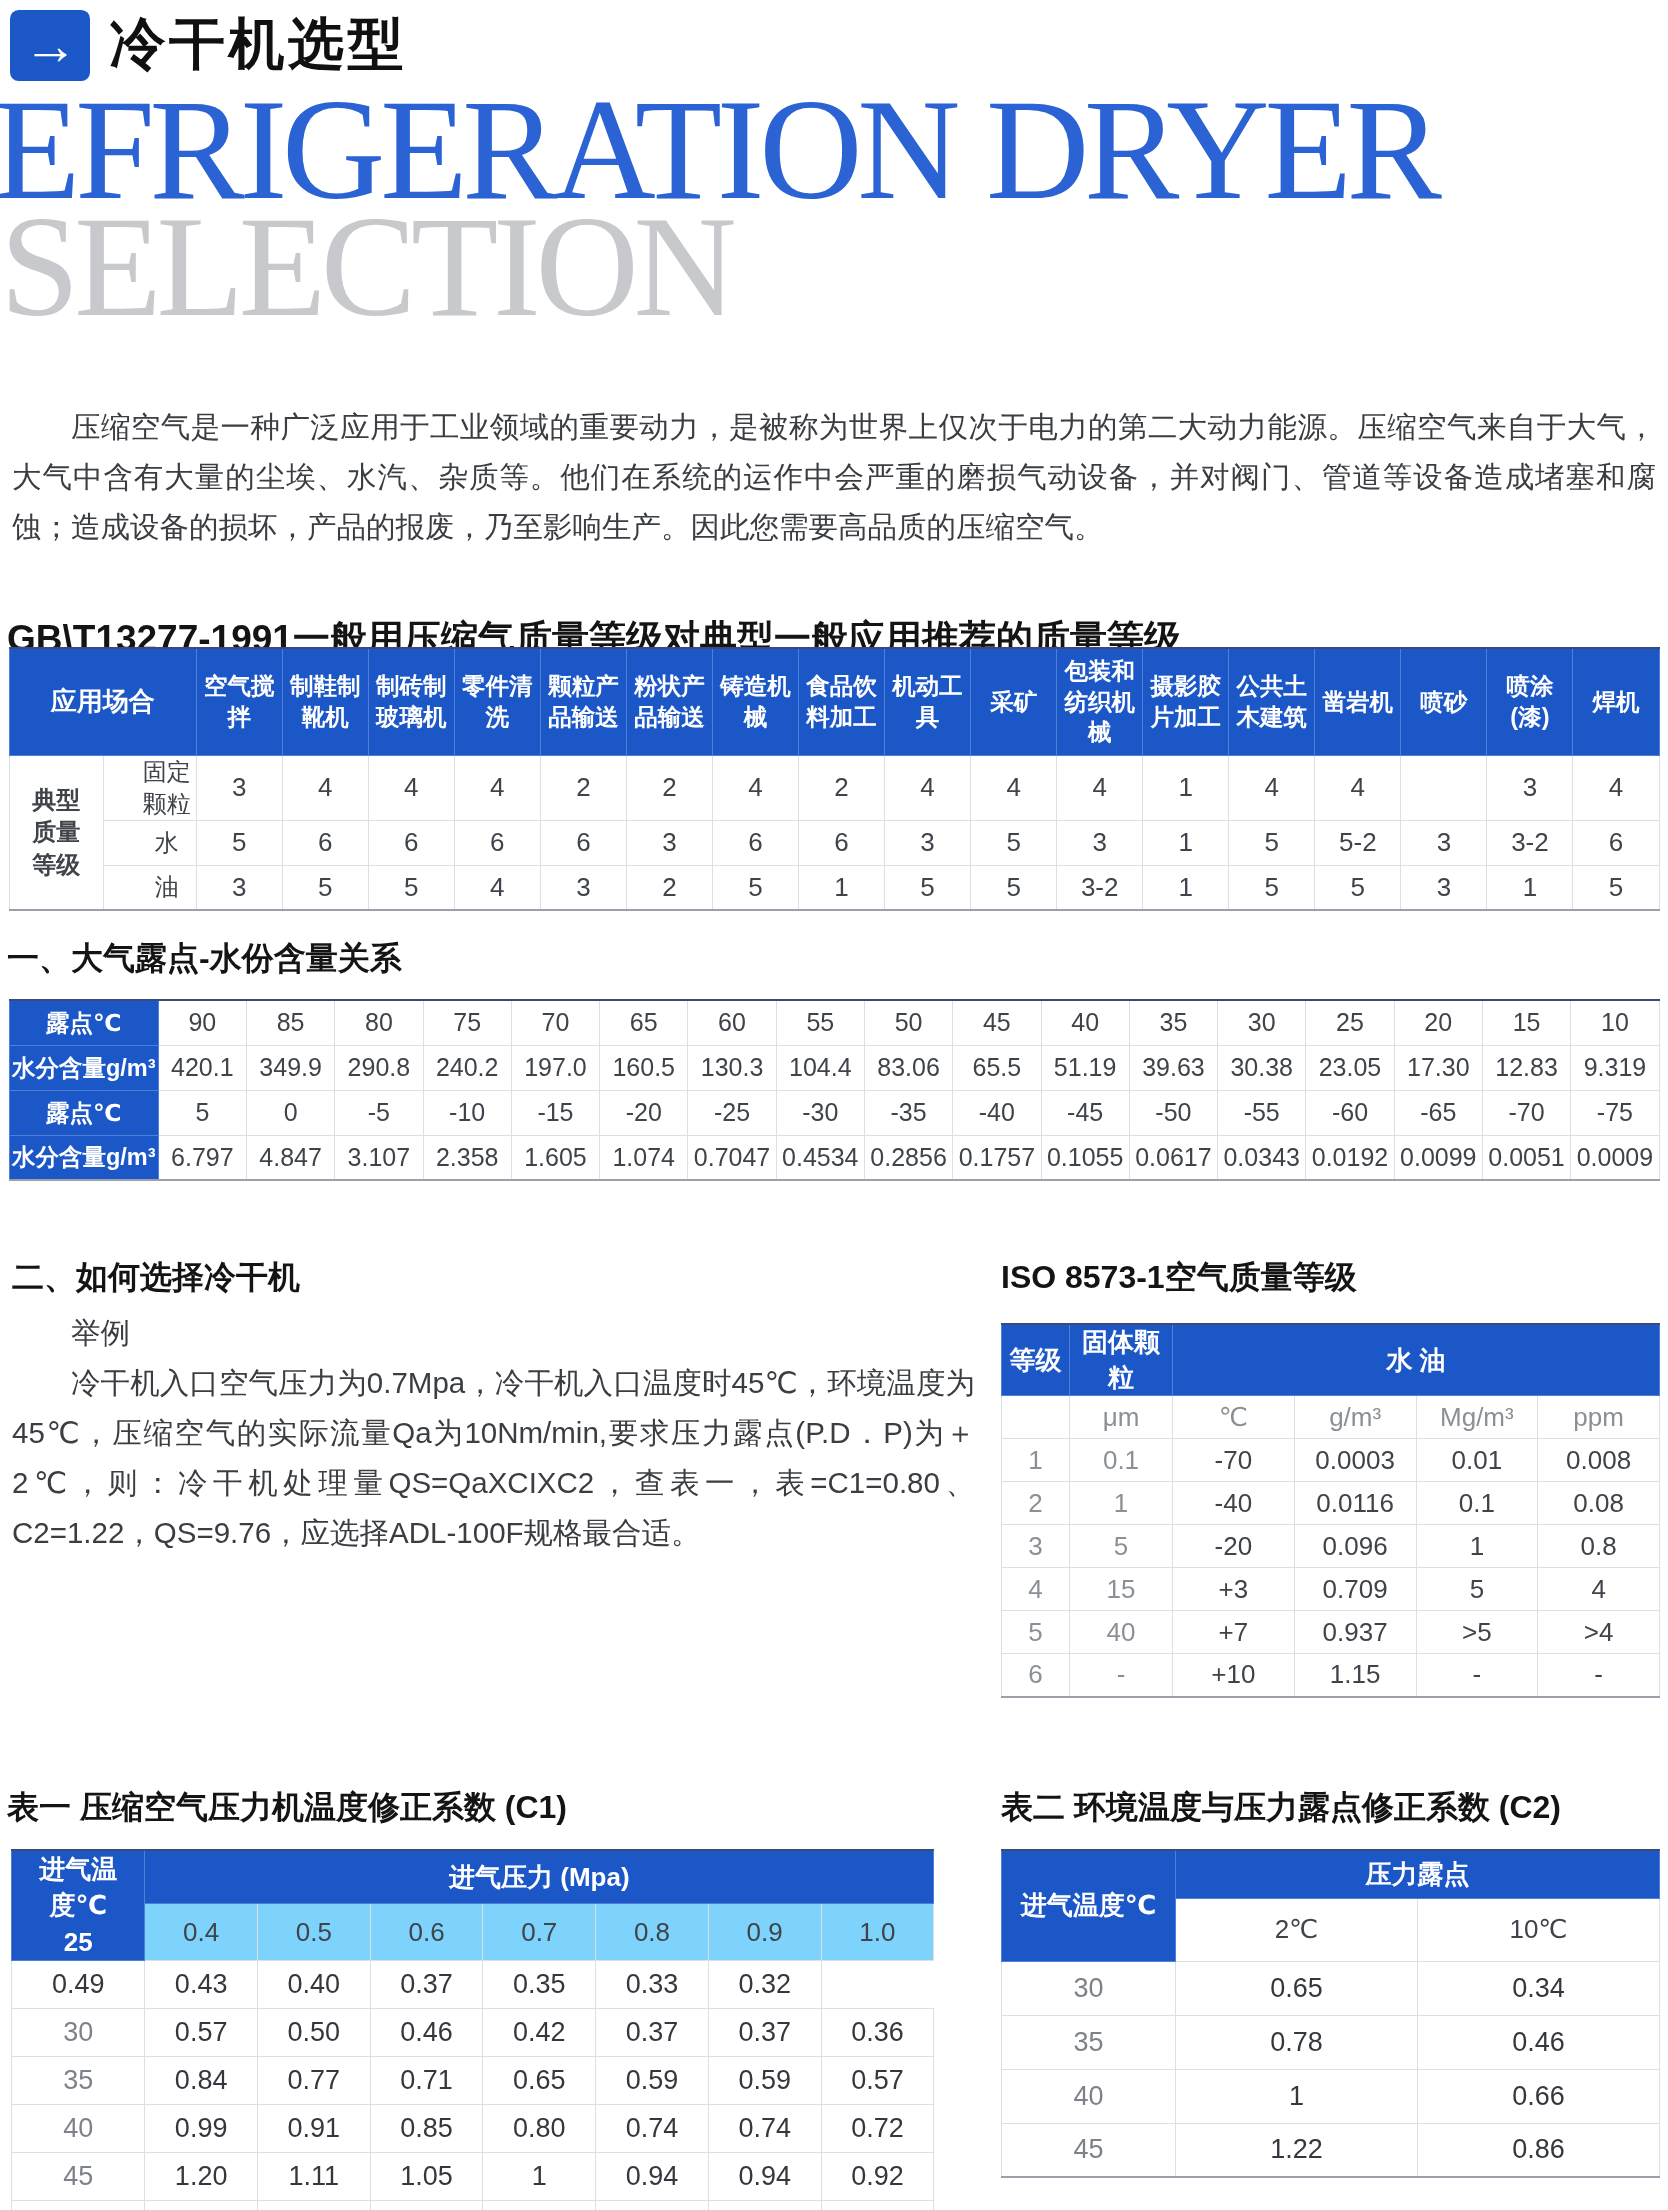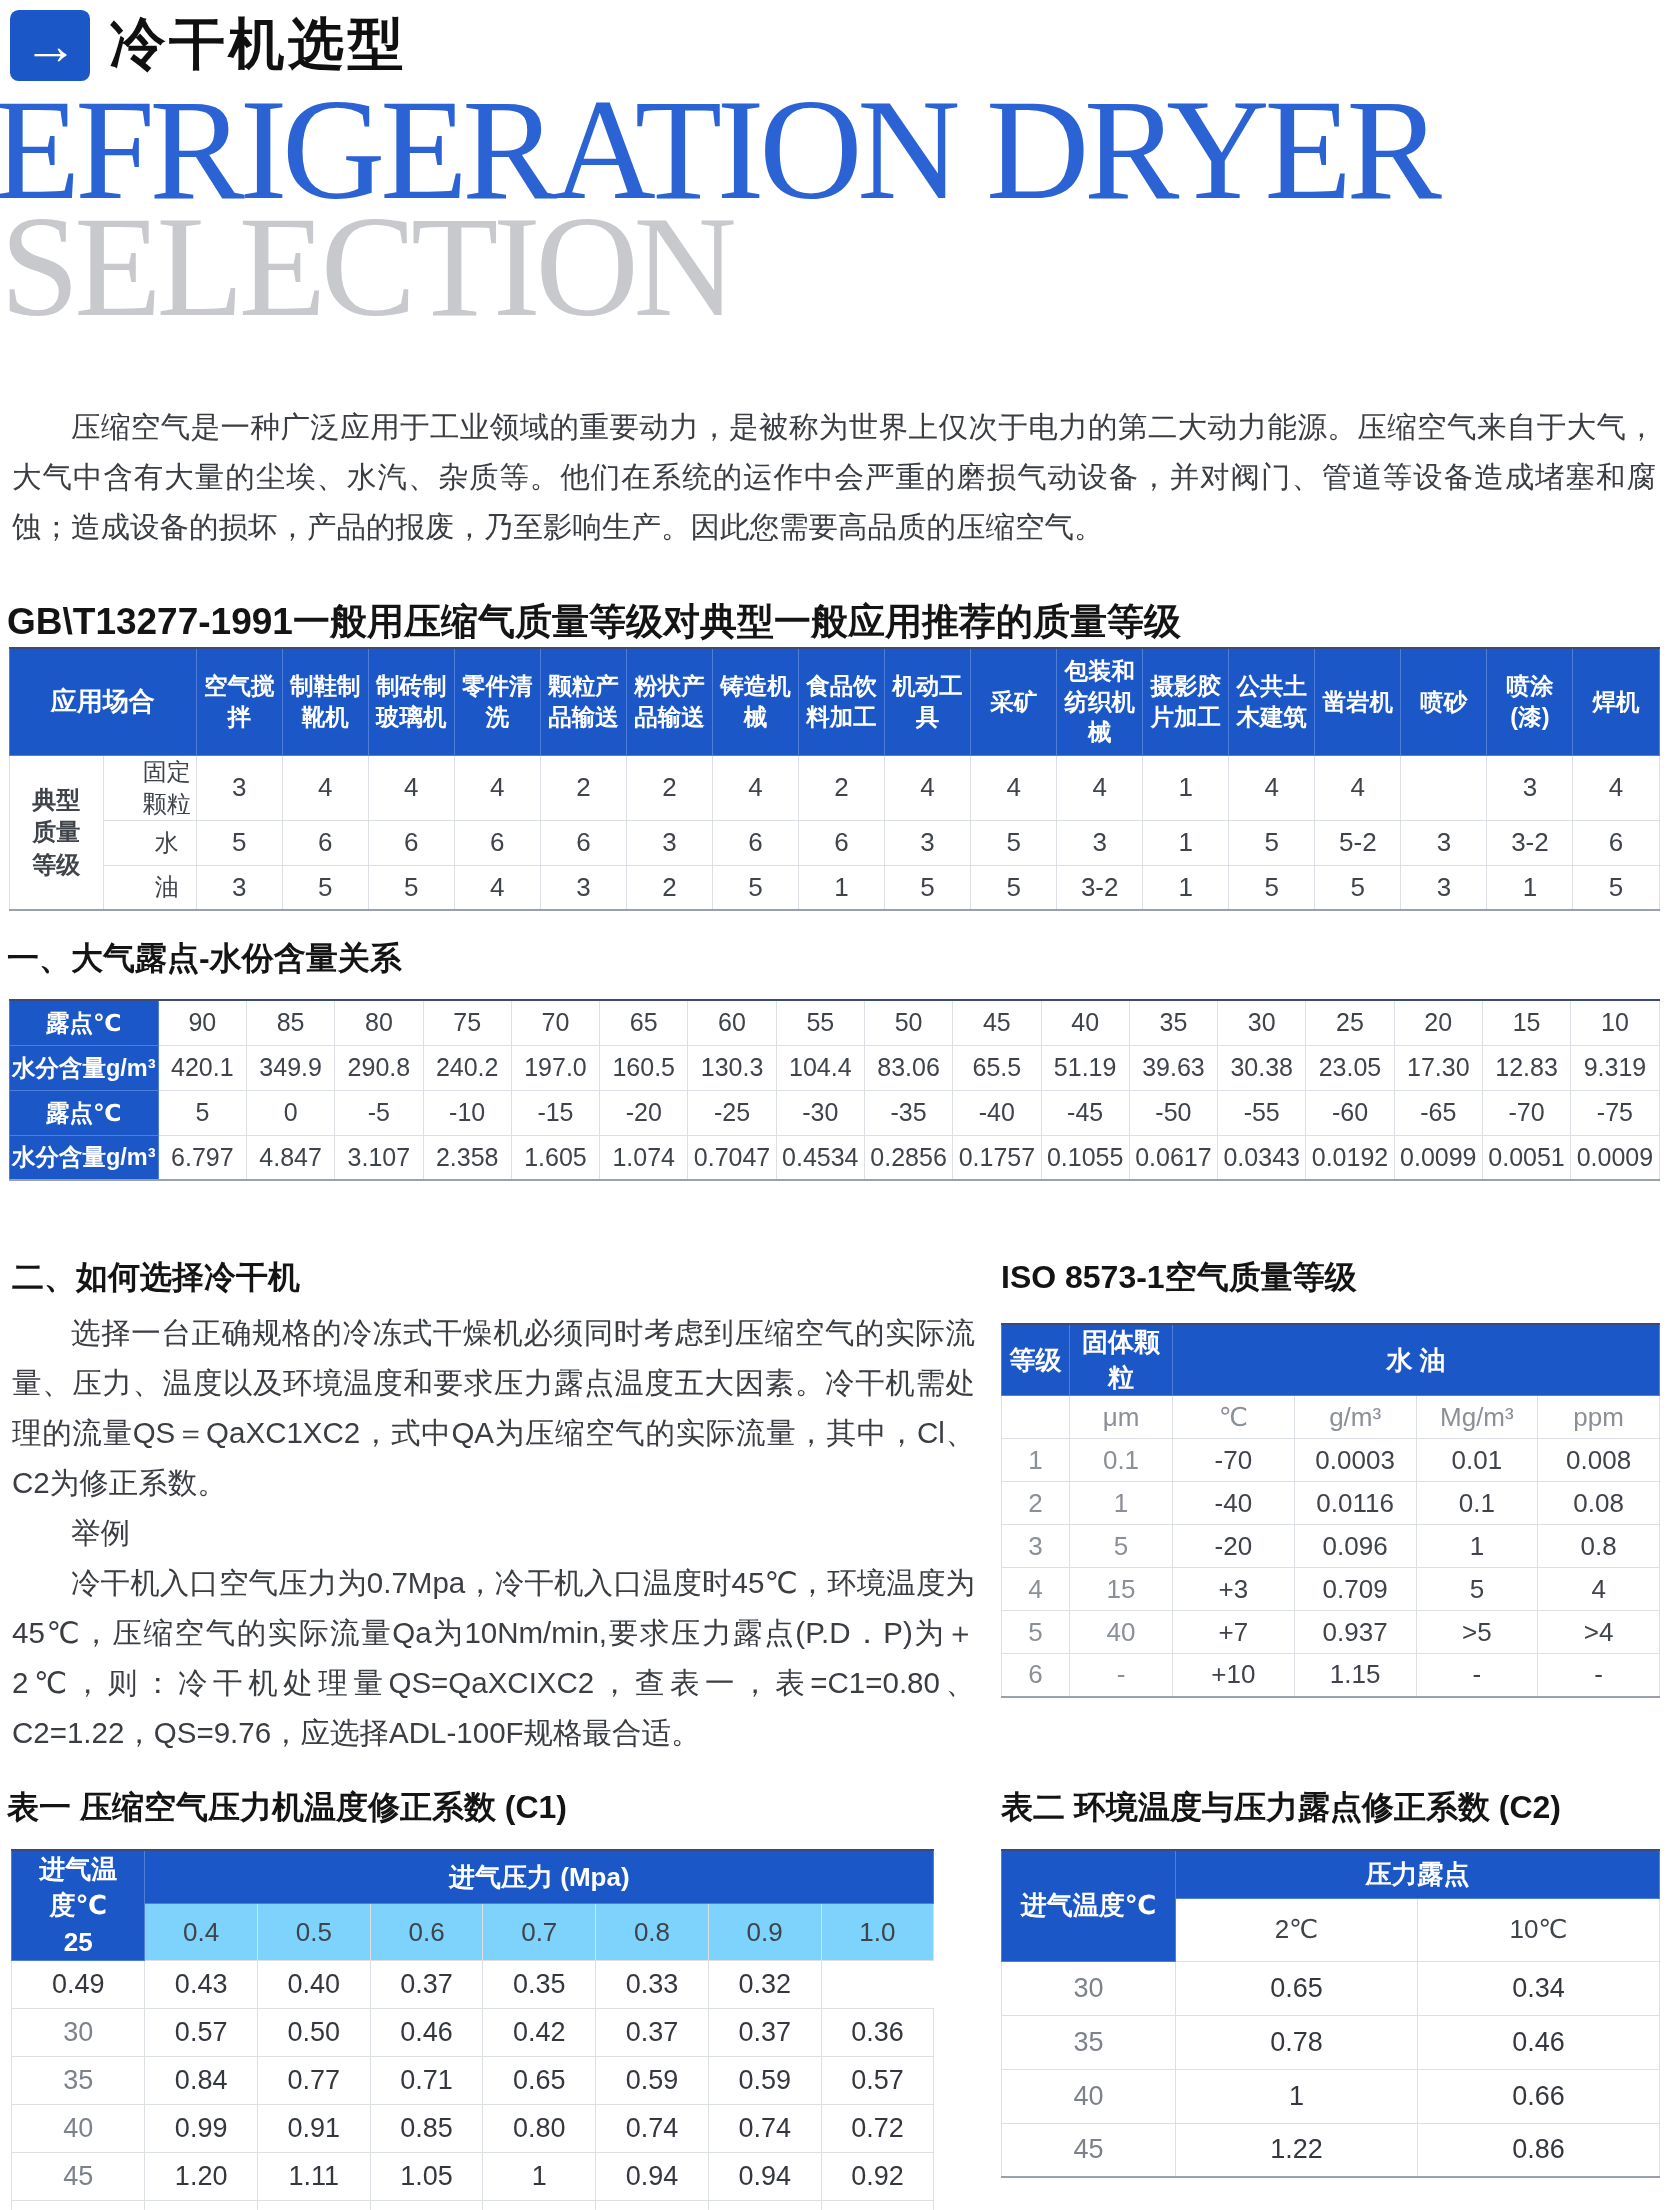--- a/index.html
+++ b/index.html
@@ -15,21 +15,21 @@
   .cn-title { font-size:56px; font-weight:700; color:#101010; letter-spacing:3.5px; }
   .en-title { top:79px; left:-7px; font-family:"Liberation Serif","DejaVu Serif",serif;
     font-size:143px; line-height:1; letter-spacing:-5.2px; color:#2c63d4; white-space:nowrap; }
   .en-sub { top:196px; left:0px; font-family:"Liberation Serif","DejaVu Serif",serif;
     font-size:143px; line-height:1; letter-spacing:-5.2px; color:#c7c9cd; white-space:nowrap; }
 
   .intro { top:402px; left:12px; width:1644px; font-size:29.5px; line-height:50px;
     text-align:justify; text-indent:2em; color:#3a3d42; }
 
   .h-section { font-size:32px; font-weight:600; color:#141414; white-space:nowrap; }
-  .h-gb { top:597px; left:7px; font-size:37px; }
+  .h-gb { top:614px; left:7px; font-size:37px; }
   .h-dew { top:937px; left:7px; }
   .h-sel { top:1256px; left:12px; }
   .h-iso { top:1256px; left:1001px; }
   .h-t1 { top:1786px; left:7px; }
   .h-t2 { top:1786px; left:1001px; }
 
   
   table.tbl { border-collapse:collapse; table-layout:fixed;
     border-top:2.6px solid #3a4a7a; border-bottom:2.6px solid #9ba1aa; }
   .tbl th, .tbl td { border:0.9px solid #dcdfe4; text-align:center; vertical-align:middle;
@@ -267,21 +267,20 @@
           <td>0.0192</td>
           <td>0.0099</td>
           <td>0.0051</td>
           <td>0.0009</td>
         </tr>
       </tbody>
   </table>
 
   <h2 class="abs h-section h-sel">二、如何选择冷干机</h2>
   <div class="abs sel-text">
-    <p>选择一台正确规格的冷冻式干燥机必须同时考虑到压缩空气的实际流量、压力、温度以及环境温度和要求压力露点温度五大因素。冷干机需处理的流量QS＝QaXC1XC2，式中QA为压缩空气的实际流量，其中，Cl、C2为修正系数。</p>
     <p>举例</p>
     <p>冷干机入口空气压力为0.7Mpa，冷干机入口温度时45℃，环境温度为45℃，压缩空气的实际流量Qa为10Nm/min,要求压力露点(P.D．P)为＋2℃，则：冷干机处理量QS=QaXCIXC2，查表一，表=C1=0.80、C2=1.22，QS=9.76，应选择ADL-100F规格最合适。</p>
   </div>
 
   <h2 class="abs h-section h-iso">ISO 8573-1空气质量等级</h2>
   <table class="abs tbl iso">
     <colgroup>
         <col style="width:68px">
         <col style="width:103px">
       </colgroup>

